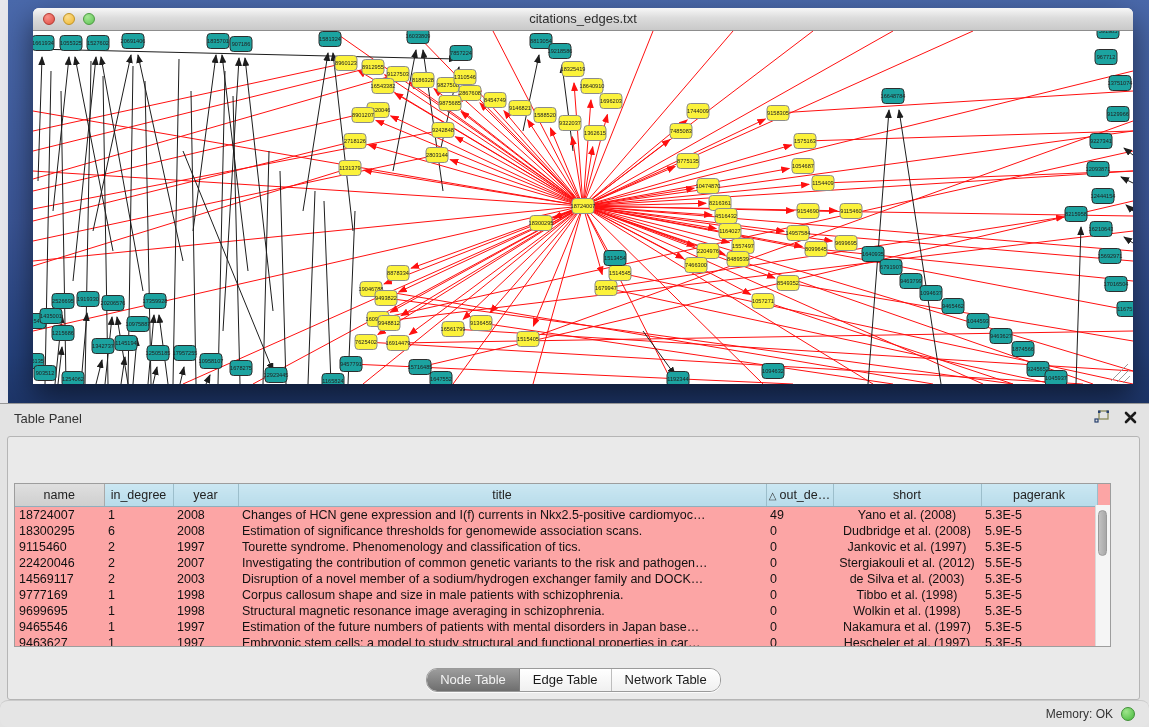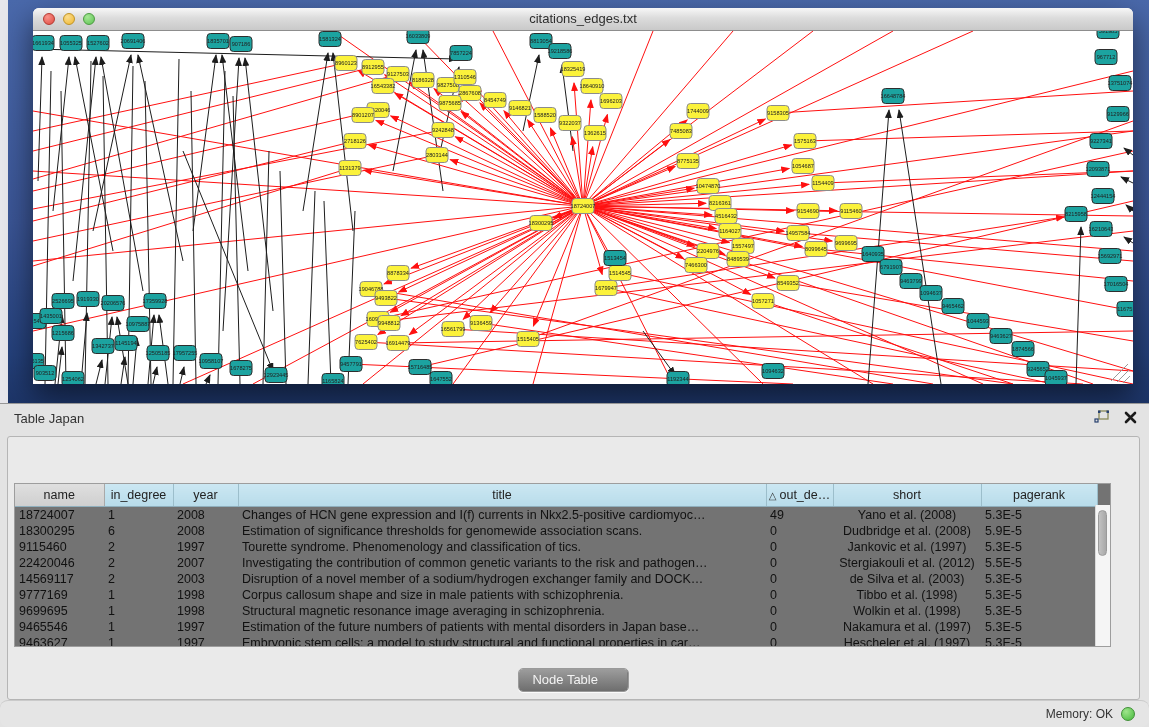--- a/index.html
+++ b/index.html
@@ -41,41 +41,41 @@
   .dropdown{margin-left:14px;width:388px;height:22px;border:1px solid #a5a5a5;border-radius:4px;
     background:linear-gradient(#FFFFFF,#F1F1F1);display:flex;align-items:center;
     padding:0 8px;box-sizing:border-box;font-size:13px;color:#111;position:relative;}
   .spinner{position:absolute;right:7px;top:3px;display:flex;flex-direction:column;gap:1px;}
   .spinner i{display:block;width:0;height:0;border-left:4px solid transparent;border-right:4px solid transparent;}
   .spinner .up{border-bottom:5px solid #444;}
   .spinner .dn{border-top:5px solid #444;}
 
   
   .table-wrap{position:absolute;left:6px;top:46px;width:1097px;height:164px;
-    background:#737373;border:1px solid #9d9d9d;box-sizing:border-box;overflow:hidden;}
+    background:#fca5a5;border:1px solid #9d9d9d;box-sizing:border-box;overflow:hidden;}
   table{border-collapse:collapse;table-layout:fixed;width:1082px;}
   col.c0{width:89px;} col.c1{width:69px;} col.c2{width:65px;} col.c3{width:528px;}
   col.c4{width:67px;} col.c5{width:148px;} col.c6{width:116px;}
   thead th{height:20px;font-weight:normal;font-size:12.5px;color:#222;text-align:center;
     background:linear-gradient(#CBE7F2,#B8DCEA);border-right:1px solid #9cbecb;
     border-bottom:1px solid #8fafbd;overflow:hidden;white-space:nowrap;}
   thead th.name-col{background:linear-gradient(#DFDFDF,#CFCFCF);border-right-color:#a9a9a9;}
   .sort-glyph{font-size:10px;margin-right:3px;color:#333;}
   tbody td{height:16px;font-size:12.5px;color:#111;padding:0 4px;white-space:nowrap;
     overflow:hidden;text-overflow:ellipsis;}
   tbody td.c5{text-align:center;}
   .vscroll{position:absolute;right:0;top:21px;width:14px;bottom:0;background:#F5F5F5;
     border-left:1px solid #dadada;}
   .vthumb{position:absolute;left:2px;top:5px;width:9px;height:46px;border-radius:5px;
     background:linear-gradient(90deg,#C2C2C2,#A8A8A8);border:1px solid #9a9a9a;box-sizing:border-box;}
 
   
   .tabs-row{position:absolute;left:0;right:0;bottom:7px;display:flex;justify-content:center;}
-  .seg{display:flex;height:22px;border:1px solid #9a9a9a;border-radius:5px;overflow:hidden;
-    background:#fff;box-shadow:0 1px 0 rgba(255,255,255,.8);flex-direction:column;}
+  .seg{display:flex;height:22px;border:1px solid #9a9a9a;border-radius:11px;overflow:hidden;
+    background:#fff;box-shadow:0 1px 0 rgba(255,255,255,.8);}
   .seg-item{padding:0 13px;line-height:22px;font-size:13px;color:#1a1a1a;
     background:linear-gradient(#FFFFFF,#F0F0F0);border-right:1px solid #bdbdbd;}
   .seg-item:last-child{border-right:none;}
   .seg-item.active{background:linear-gradient(#9d9d9d,#6e6e6e);color:#F3F3F3;border-right-color:#7d7d7d;}
 
   
   .statusbar{position:absolute;left:0;right:0;bottom:0;height:27px;background:#E5E5E5;
     border-top:1px solid #cacaca;display:flex;align-items:center;justify-content:flex-end;
     padding-right:14px;gap:8px;font-size:12px;color:#333;box-sizing:border-box;border-radius:8px;}
   .mem-dot{width:14px;height:14px;border-radius:50%;box-sizing:border-box;
@@ -751,21 +751,21 @@
           <line x1="1078" y1="350" x2="1095" y2="333" stroke="#9a9a9a"></line>
           <line x1="1084" y1="351" x2="1096" y2="339" stroke="#9a9a9a"></line>
           <line x1="1090" y1="352" x2="1097" y2="345" stroke="#9a9a9a"></line>
         </svg>
     </div>
   </div>
 </div>
 
 <div class="table-panel">
   <div class="panel-titlebar">
-    <span class="panel-title">Table Japan</span>
+    <span class="panel-title">Table Panel</span>
     <span class="panel-tools">
       <svg width="16" height="15">
         <rect x="5" y="1" width="9" height="8" fill="none" stroke="#8a8a5a" stroke-width="1.3"></rect>
         <rect x="4" y="0.5" width="2.5" height="2.5" fill="#27406e"></rect>
         <rect x="12.5" y="0.5" width="2.5" height="2.5" fill="#27406e"></rect>
         <rect x="1" y="9" width="3" height="3" fill="none" stroke="#27406e" stroke-width="1.2"></rect>
       </svg>
       <svg width="13" height="13">
         <path d="M2,2 L11,11 M11,2 L2,11" stroke="#1a1a1a" stroke-width="2.6" stroke-linecap="round"></path>
       </svg>

